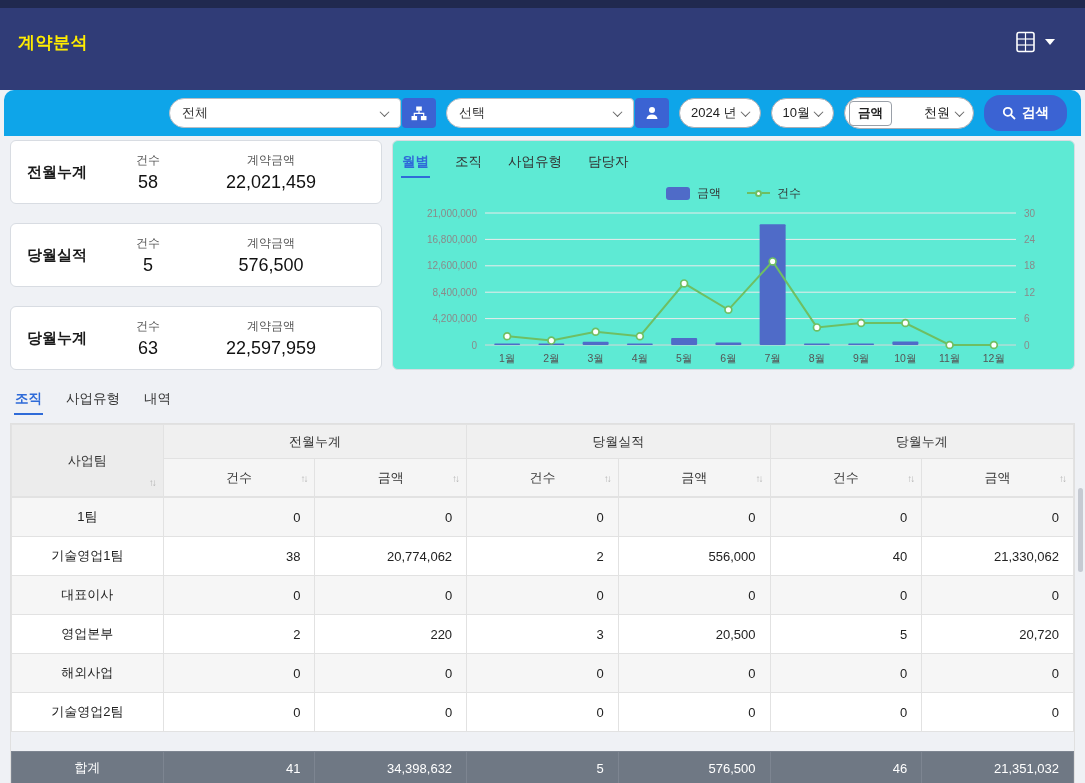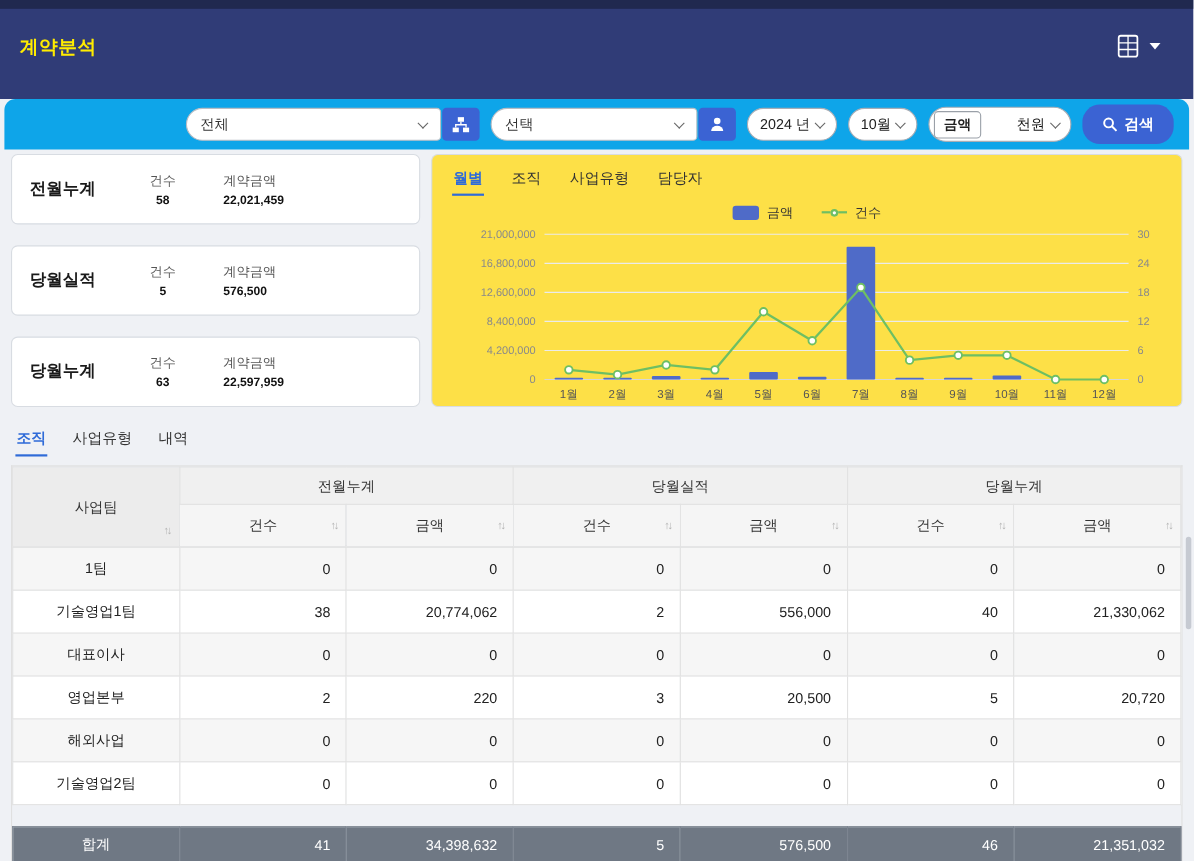--- a/index.html
+++ b/index.html
@@ -43,25 +43,25 @@
     font-weight:bold; font-size:13.5px; padding:0 18px; display:flex; align-items:center; gap:6px; cursor:pointer;
     font-family:"Liberation Sans","DejaVu Sans",sans-serif; }
   
   .content { padding:4px 10px 0; }
   .main-row { display:flex; gap:10px; height:230px; }
   .cards-col { width:372px; display:flex; flex-direction:column; justify-content:space-between; }
   .card { background:#fff; border:1px solid #d8dce2; border-radius:6px; height:64px;
     display:flex; align-items:center; padding-left:16px; }
   .card-title { width:66px; font-size:15px; font-weight:bold; color:#1a1a1a; line-height:1.3; word-break:break-all; }
   .card-count { width:110px; text-align:center; }
-  .card-amount { flex:1; text-align:left; padding-right:42px; }
+  .card-amount { flex:1; text-align:center; padding-right:42px; }
   .metric-label { font-size:12px; color:#555; margin-bottom:3px; }
-  .metric-value { font-size:11px; font-weight:bold; color:#111; }
-  
-  .chart-panel { flex:1; background:#fde047; border:1px solid #d8dce2; border-radius:6px; padding:8px 18px; overflow:hidden; }
+  .metric-value { font-size:18px; font-weight:normal; color:#111; }
+  
+  .chart-panel { flex:1; background:#5eead4; border:1px solid #d8dce2; border-radius:6px; padding:8px 8px; overflow:hidden; }
   .tabs { display:flex; gap:24px; }
   .tab { font-size:13.5px; color:#333; padding:4px 1px 5px; cursor:pointer; border-bottom:2px solid transparent; }
   .tab.active { color:#2f6bd8; font-weight:bold; border-bottom-color:#2f6bd8; }
   .legend { display:flex; align-items:center; justify-content:center; gap:26px; height:20px; margin:5px 0 2px; }
   .legend-item { display:flex; align-items:center; gap:7px; font-size:12px; color:#333; cursor:pointer; }
   .legend-swatch { width:24px; height:13px; border-radius:3px; background:#4f6bc8; }
   .legend-line { display:flex; align-items:center; }
   .legend-dash { width:8px; height:2px; background:#6ebf63; }
   .legend-circle { width:7px; height:7px; border:2px solid #6ebf63; border-radius:50%; background:#fff; }
   

